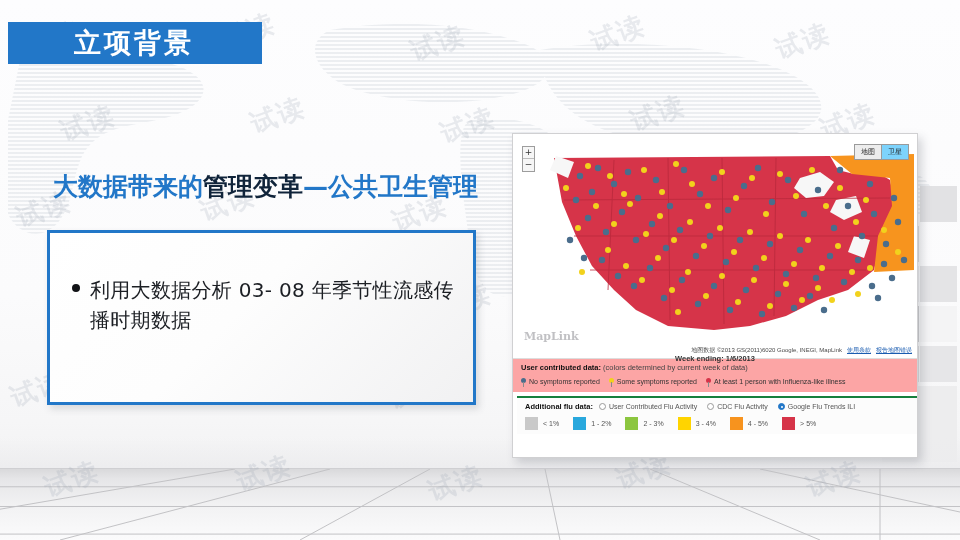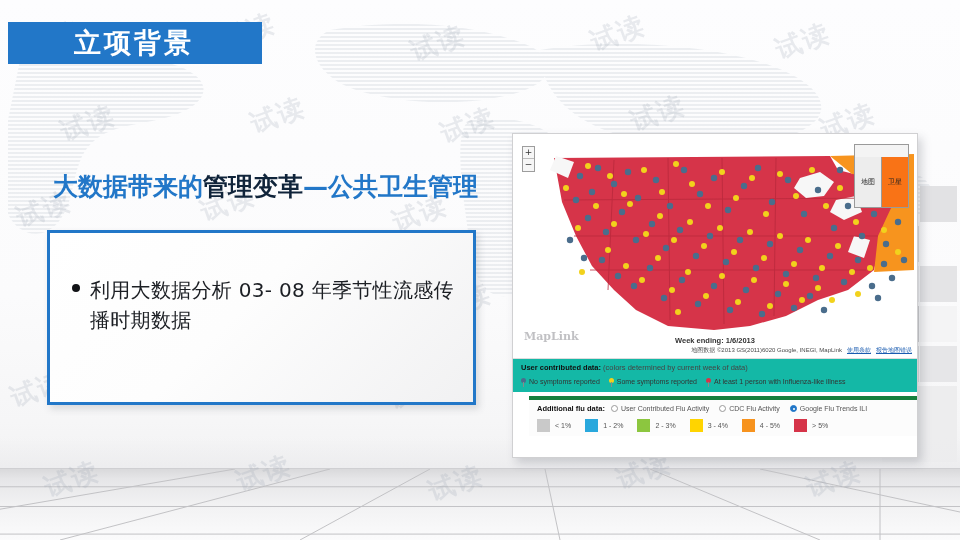--- a/index.html
+++ b/index.html
@@ -136,27 +136,26 @@
   .map-type-ctrl {
     position: absolute; right: 5px; top: 4px;
     display: flex;
     border: 1px solid #9a9a9a;
     background: #f4f4f4;
     font-size: 7px;
     font-family: "DejaVu Sans", sans-serif;
     z-index: 6;
   }
   .map-type-ctrl span {
-    padding: 20px 6px;
+    padding: 2px 6px;
     color: #222;
     border-right: 1px solid #9a9a9a;
     background: #ededed;
-    margin-top: 12px;
-  }
-  .map-type-ctrl span:last-child { border-right: none; background: #f97316; }
+  }
+  .map-type-ctrl span:last-child { border-right: none; background: #7dd3fc; }
 
   .zoom-ctrl {
     position: absolute; left: 4px; top: 6px;
     width: 13px;
     background: #f6f6f6;
     border: 1px solid #9d9d9d;
     z-index: 6;
   }
   .zoom-ctrl span {
     display: block; height: 12px; line-height: 11px;
@@ -167,36 +166,36 @@
   .zoom-ctrl span:last-child { border-bottom: none; }
 
   .google-wm {
     position: absolute; left: 6px; bottom: 3px;
     font-size: 11px; font-weight: 700;
     color: rgba(140,140,145,.55);
     font-family: "DejaVu Serif", serif;
     z-index: 5;
   }
   .week-ending {
-    position: absolute; left: 50%; top: 202px; transform: translateX(-50%);
+    position: absolute; left: 50%; top: 220px; transform: translateX(-50%);
     font-size: 7.5px; font-weight: 700; color: #333;
     z-index: 5; white-space: nowrap;
   }
   .attrib {
     position: absolute; right: 5px; top: 212px;
     font-size: 6px; color: #4a4a4a;
     white-space: nowrap;
     z-index: 5;
   }
   .attrib a { color: #1a5cb0; text-decoration: underline; margin-left: 5px; }
 
   .legend-user {
     position: absolute; left: 0; right: 0; top: 224px;
     padding: 3px 8px 4px 8px;
-    background: #14b8a6;
+    background: #fca5a5;
     border-top: 1px solid #dddddd;
     font-size: 7.5px; color: #333;
     line-height: 12px;
   }
   .legend-user .lu-title { font-weight: 700; color: #111; }
   .legend-user .lu-sub { color: #444; }
   .pin-row { display: flex; align-items: center; gap: 3px; margin-top: 2px; flex-wrap: nowrap; }
   .pin {
     flex: none; width: 5px; height: 9px; position: relative;
   }
@@ -207,23 +206,23 @@
   .pin::after {
     content: ""; position: absolute; left: 2px; top: 4px;
     width: 1px; height: 5px; background: #8a8a8a;
   }
   .pin.blue::before { background: #4a6d8c; }
   .pin.yellow::before { background: #f2d21c; }
   .pin.red::before { background: #d63449; }
   .pin-label { font-size: 7px; color: #333; margin-right: 6px; white-space: nowrap; }
 
   .legend-add {
-    position: absolute; left: 16px; right: 0; top: 262px;
+    position: absolute; left: 4px; right: 0; top: 262px;
     padding: 4px 8px 4px 8px;
-    border-top: 4px solid #15803d;
+    border-top: 2px solid #15803d;
     background: #fcfcfc;
     font-size: 7.5px; color: #333;
   }
   .legend-add .la-title { font-weight: 700; color: #111; margin-right: 3px; }
   .radio-row { display: flex; align-items: center; gap: 3px; white-space: nowrap; }
   .radio {
     flex: none; width: 7px; height: 7px; border-radius: 50%;
     border: 1px solid #9a9a9a; background: #fff; position: relative;
   }
   .radio.on { border-color: #2277c8; background: #2277c8; }

